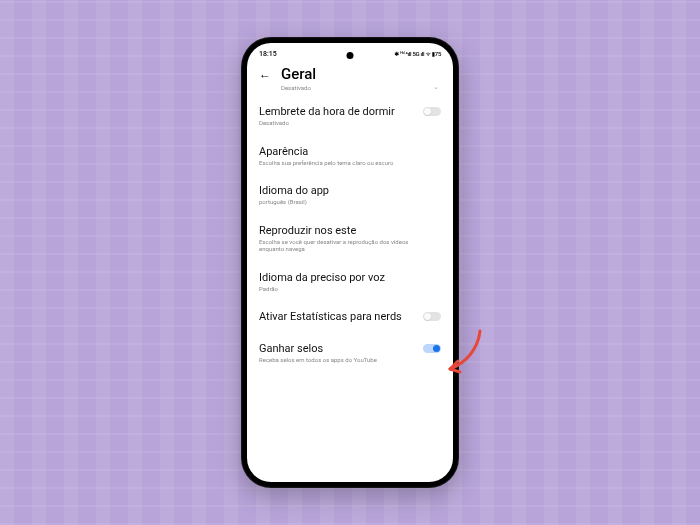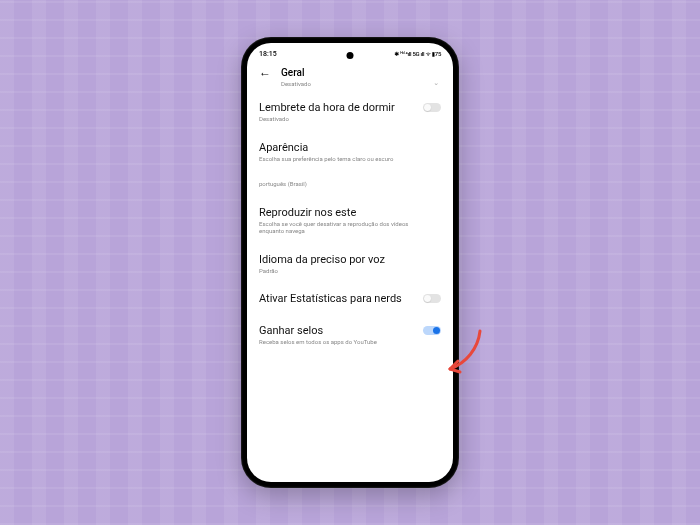--- a/index.html
+++ b/index.html
@@ -66,21 +66,21 @@
     align-items: center;
     gap: 10px;
     padding: 4px 12px 0 12px;
   }
   .back-arrow {
     font-size: 12px;
     font-weight: 400;
     color: #000;
   }
   .page-title {
-    font-size: 10px;
+    font-size: 15px;
     font-weight: 500;
     color: #000;
   }
   .sub-status {
     padding: 0 12px 6px 34px;
     font-size: 6px;
     color: #888;
   }
   .sub-row {
     display: flex;
@@ -179,20 +179,21 @@
         <div class="item-sub">Desativado</div>
         <div class="toggle off"></div>
       </div>
 
       <div class="item">
         <div class="item-title">Aparência</div>
         <div class="item-sub">Escolha sua preferência pelo tema claro ou escuro</div>
       </div>
 
       <div class="item">
+        <div class="item-title">Idioma do app</div>
         <div class="item-sub">português (Brasil)</div>
       </div>
 
       <div class="item">
         <div class="item-title">Reproduzir nos este</div>
         <div class="item-sub">Escolha se você quer desativar a reprodução dos vídeos enquanto navega</div>
       </div>
 
       <div class="item">
         <div class="item-title">Idioma da preciso por voz</div>

